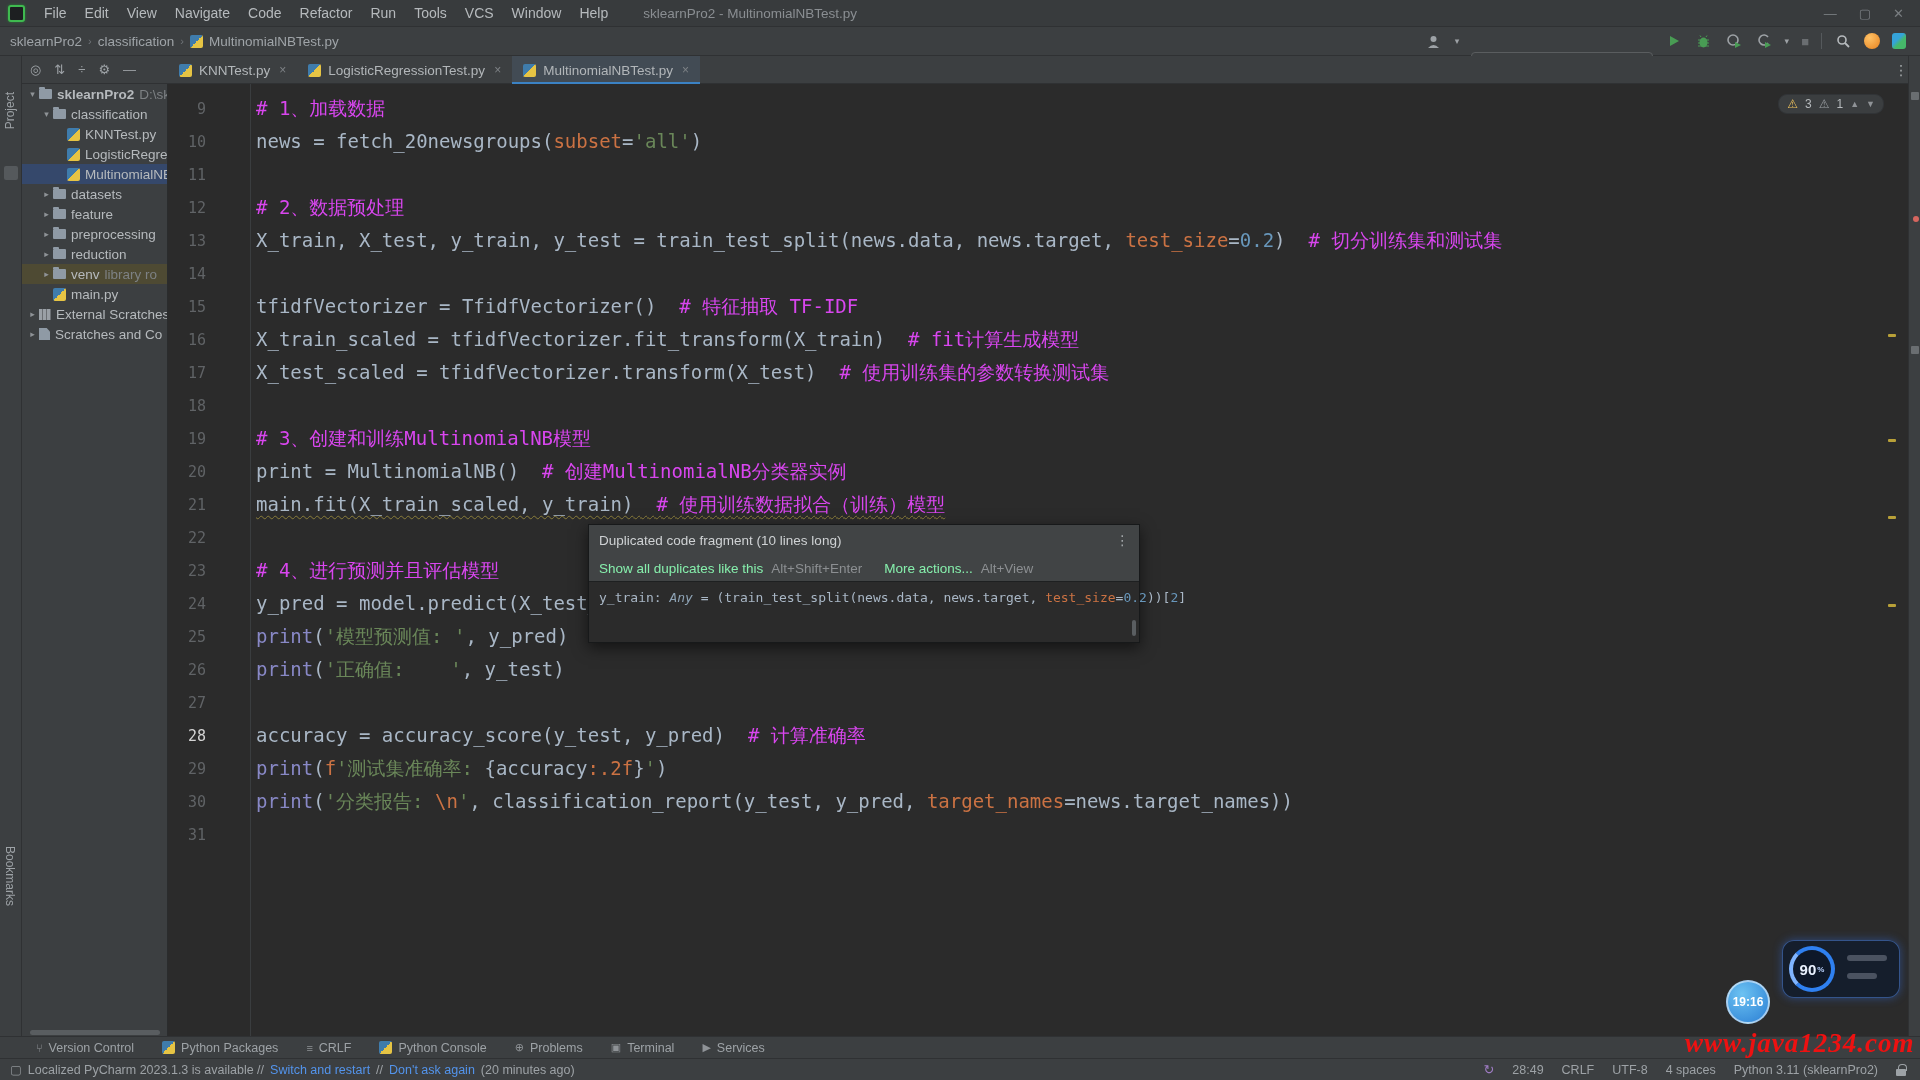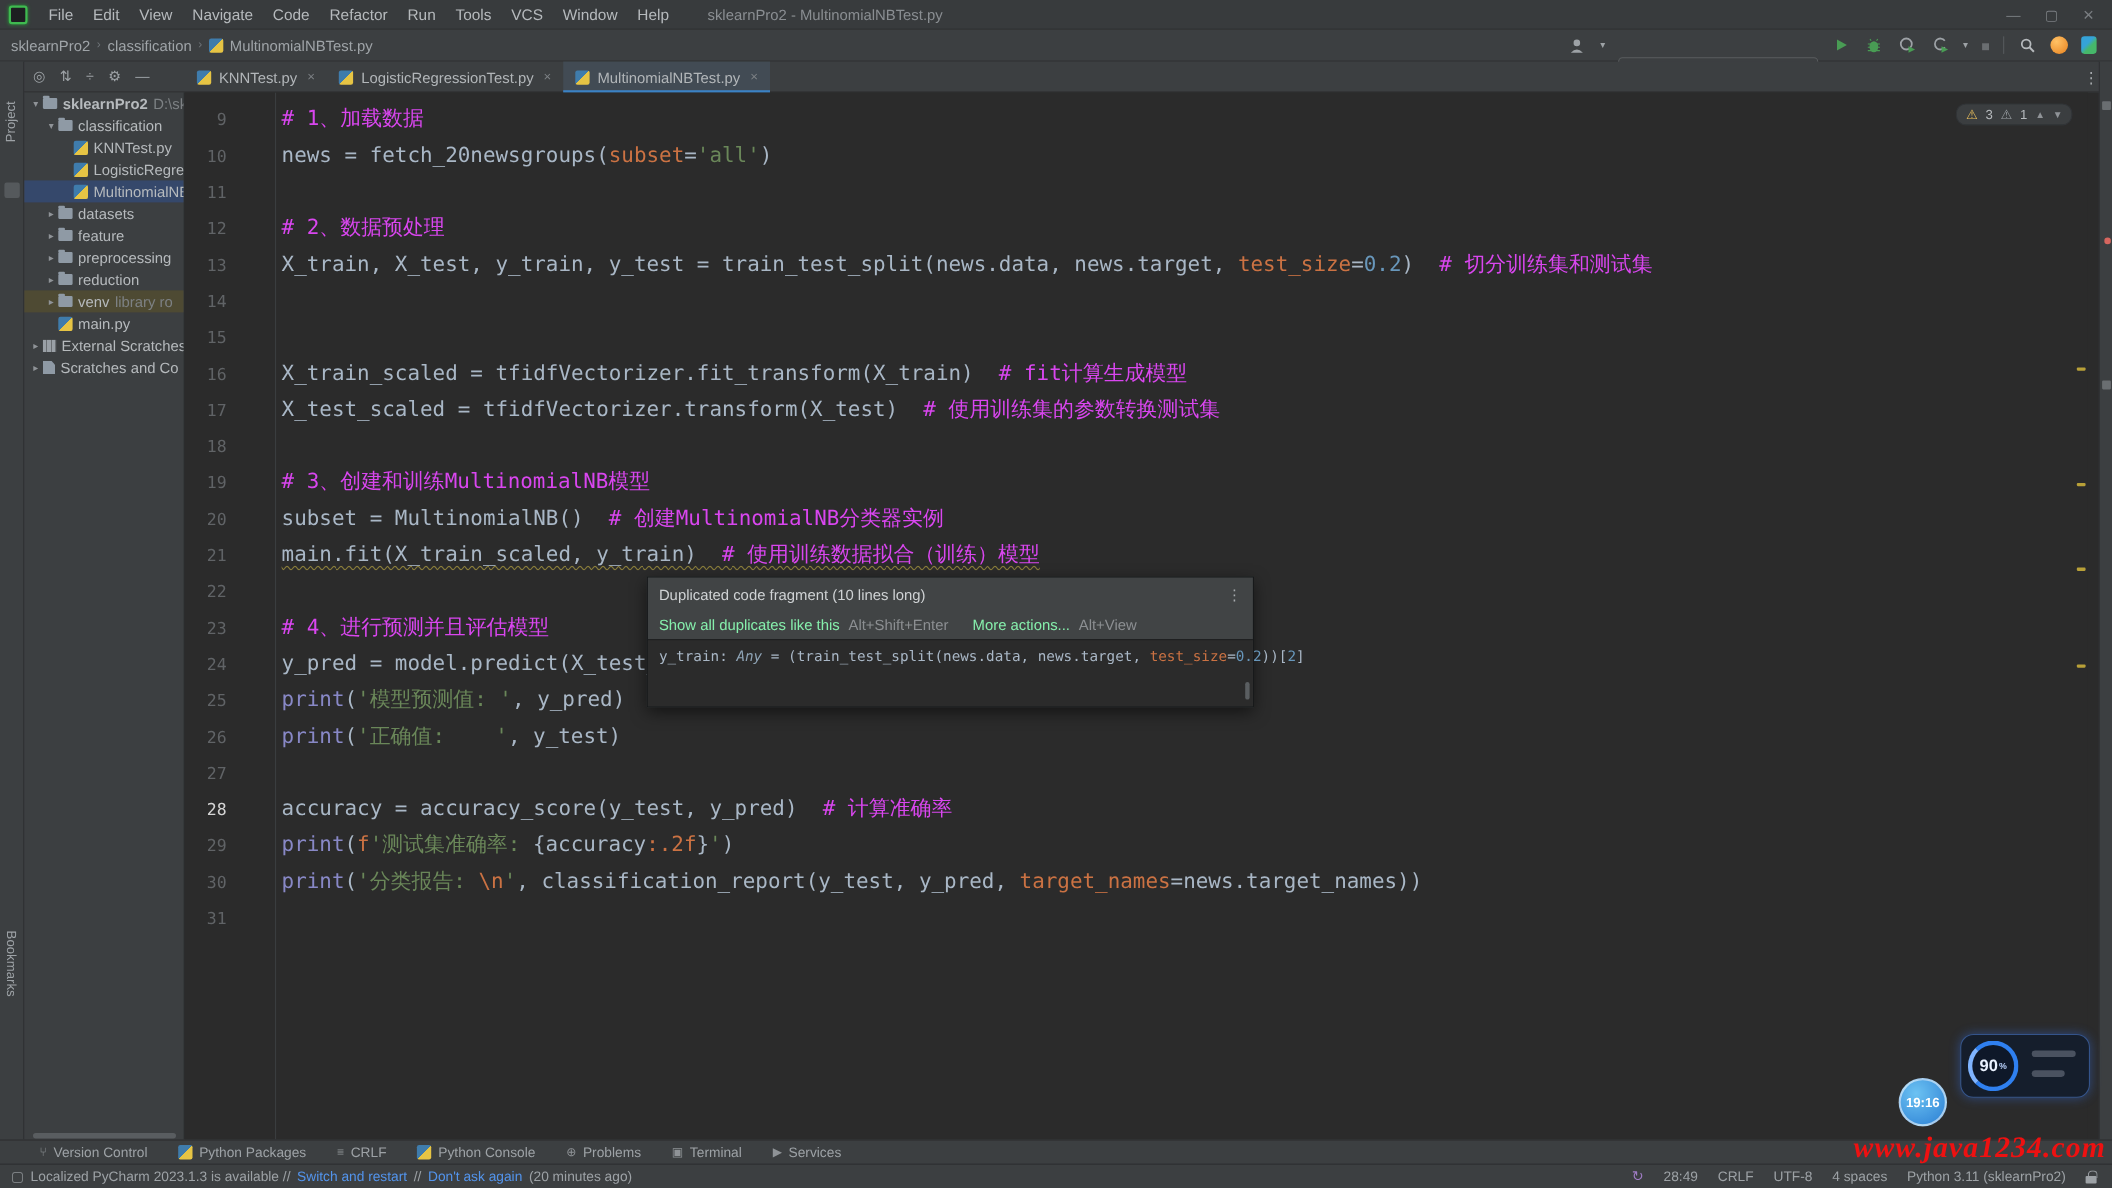--- a/index.html
+++ b/index.html
@@ -373,40 +373,41 @@
         <div class="code-row">
           <span class="ln">13</span>
           <span class="code-text"><span class="tok-p">X_train, X_test, y_train, y_test = train_test_split(news.data, news.target, </span><span class="tok-k">test_size</span><span class="tok-p">=</span><span class="tok-n">0.2</span><span class="tok-p">)</span><span class="tok-c">  # 切分训练集和测试集</span></span>
         </div>
         <div class="code-row">
           <span class="ln">14</span>
           <span class="code-text"></span>
         </div>
         <div class="code-row">
           <span class="ln">15</span>
+          <span class="code-text"><span class="tok-p">tfidfVectorizer = TfidfVectorizer()</span><span class="tok-c">  # 特征抽取 TF-IDF</span></span>
         </div>
         <div class="code-row">
           <span class="ln">16</span>
           <span class="code-text"><span class="tok-p">X_train_scaled = tfidfVectorizer.fit_transform(X_train)</span><span class="tok-c">  # fit计算生成模型</span></span>
         </div>
         <div class="code-row">
           <span class="ln">17</span>
           <span class="code-text"><span class="tok-p">X_test_scaled = tfidfVectorizer.transform(X_test)</span><span class="tok-c">  # 使用训练集的参数转换测试集</span></span>
         </div>
         <div class="code-row">
           <span class="ln">18</span>
           <span class="code-text"></span>
         </div>
         <div class="code-row">
           <span class="ln">19</span>
           <span class="code-text"><span class="tok-c"># 3、创建和训练MultinomialNB模型</span></span>
         </div>
         <div class="code-row">
           <span class="ln">20</span>
-          <span class="code-text"><span class="tok-p">subset = MultinomialNB()</span><span class="tok-c">  # 创建MultinomialNB分类器实例</span></span>
+          <span class="code-text"><span class="tok-p">print = MultinomialNB()</span><span class="tok-c">  # 创建MultinomialNB分类器实例</span></span>
         </div>
         <div class="code-row">
           <span class="ln">21</span>
           <span class="code-text dup"><span class="tok-p">main.fit(X_train_scaled, y_train)</span><span class="tok-c">  # 使用训练数据拟合（训练）模型</span></span>
         </div>
         <div class="code-row">
           <span class="ln">22</span>
           <span class="code-text"></span>
         </div>
         <div class="code-row">

